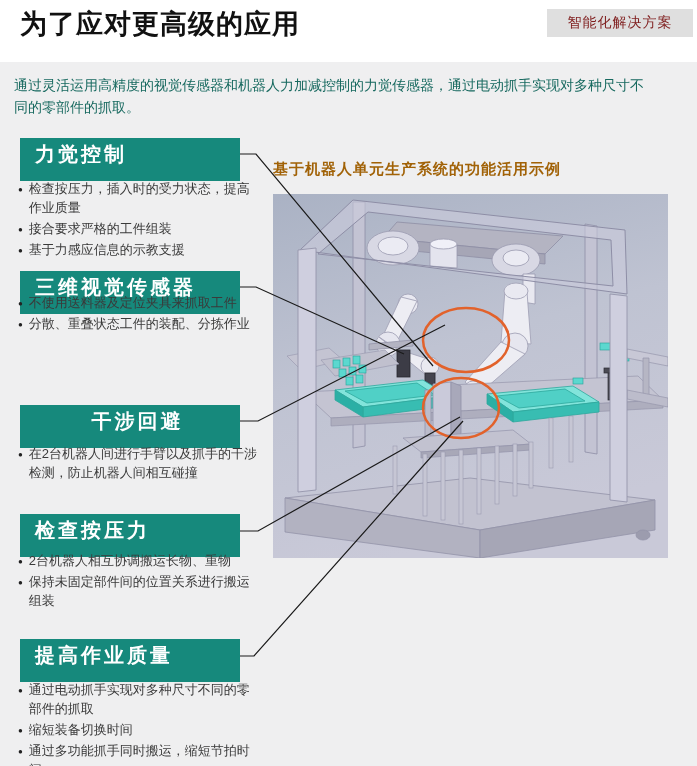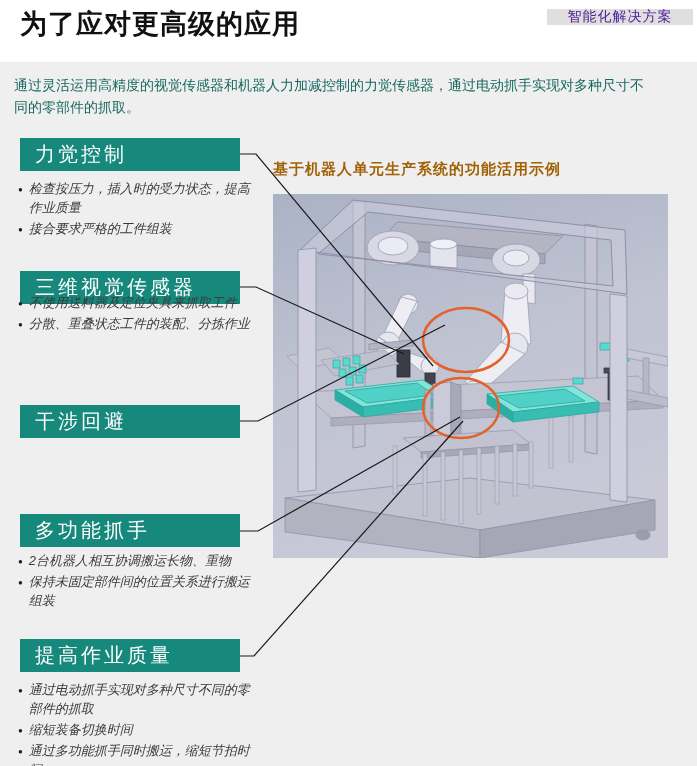--- a/index.html
+++ b/index.html
@@ -6,42 +6,42 @@
   body{
     width:697px;height:766px;position:relative;background:#ffffff;
     font-family:"Liberation Sans","DejaVu Sans",sans-serif;
     -webkit-font-smoothing:antialiased;overflow:hidden;
   }
   .page-title{
     position:absolute;left:20px;top:6px;margin:0;
     font-size:27px;font-weight:bold;color:#111;letter-spacing:1px;
   }
   .solution-badge{
-    position:absolute;left:547px;top:9px;width:146px;height:16px;
-    background:#dfdfdf;color:#4c1d95;font-size:14px;letter-spacing:1px;
+    position:absolute;left:547px;top:9px;width:146px;height:28px;
+    background:#dfdfdf;color:#7f1d1d;font-size:14px;letter-spacing:1px;
     display:flex;align-items:center;justify-content:center;box-sizing:border-box;
   }
   .content{
     position:absolute;left:0;top:62px;width:697px;height:704px;
     background:#efeff0;
   }
   .intro{
     position:absolute;left:14px;top:12px;width:630px;margin:0;
     font-size:14px;line-height:1.6;color:#17695f;
   }
   .feature-label{
-    position:absolute;left:20px;width:220px;height:33px;box-sizing:border-box;
-    background:#16897c;color:#ffffff;font-size:20px;font-weight:normal;
+    position:absolute;left:20px;width:220px;height:43px;box-sizing:border-box;
+    background:#16897c;color:#ffffff;font-size:20px;font-weight:bold;
     line-height:33px;padding-left:15px;letter-spacing:3px;z-index:10;
   }
   .feature-bullets{
     position:absolute;left:18px;width:242px;margin:0;padding:0;list-style:none;
     font-size:13px;color:#3a3a3a;line-height:1.45;z-index:10;
   }
-  .feature-bullets li{display:flex;margin-bottom:2px;font-style:italic;}
+  .feature-bullets li{display:flex;margin-bottom:2px;}
   .feature-bullets li::before{
     content:"\25CF";font-size:8px;line-height:19px;margin-right:6px;flex:0 0 auto;color:#222;
   }
   .diagram-title{
     position:absolute;left:273px;top:98px;width:395px;margin:0;text-align:left;
     font-size:15px;font-weight:bold;color:#a16207;letter-spacing:1px;z-index:6;
   }
   .illustration{
     position:absolute;left:273px;top:132px;width:395px;height:364px;z-index:1;
   }
@@ -56,31 +56,35 @@
 <div class="solution-badge">智能化解决方案</div>
 
 <div class="content">
 
   <p class="intro">通过灵活运用高精度的视觉传感器和机器人力加减控制的力觉传感器，通过电动抓手实现对多种尺寸不同的零部件的抓取。</p>
 
   <div class="feature-label" style="top:76px;">力觉控制</div>
   <ul class="feature-bullets" style="top:118px;">
     <li>检查按压力，插入时的受力状态，提高作业质量</li>
     <li>接合要求严格的工件组装</li>
+    <li>基于力感应信息的示教支援</li>
   </ul>
 
   <div class="feature-label" style="top:209px;">三维视觉传感器</div>
   <ul class="feature-bullets" style="top:232px;">
     <li>不使用送料器及定位夹具来抓取工件</li>
     <li>分散、重叠状态工件的装配、分拣作业</li>
   </ul>
 
-  <div class="feature-label" style="top:343px;">干涉回避</div>
-
-  <div class="feature-label" style="top:452px;">多功能抓手</div>
+  <div class="feature-label" style="top:343px;text-align:center;">干涉回避</div>
+  <ul class="feature-bullets" style="top:383px;">
+    <li>在2台机器人间进行手臂以及抓手的干涉检测，防止机器人间相互碰撞</li>
+  </ul>
+
+  <div class="feature-label" style="top:452px;">检查按压力</div>
   <ul class="feature-bullets" style="top:490px;">
     <li>2台机器人相互协调搬运长物、重物</li>
     <li>保持未固定部件间的位置关系进行搬运组装</li>
   </ul>
 
   <div class="feature-label" style="top:577px;">提高作业质量</div>
   <ul class="feature-bullets" style="top:619px;">
     <li>通过电动抓手实现对多种尺寸不同的零部件的抓取</li>
     <li>缩短装备切换时间</li>
     <li>通过多功能抓手同时搬运，缩短节拍时间</li>

